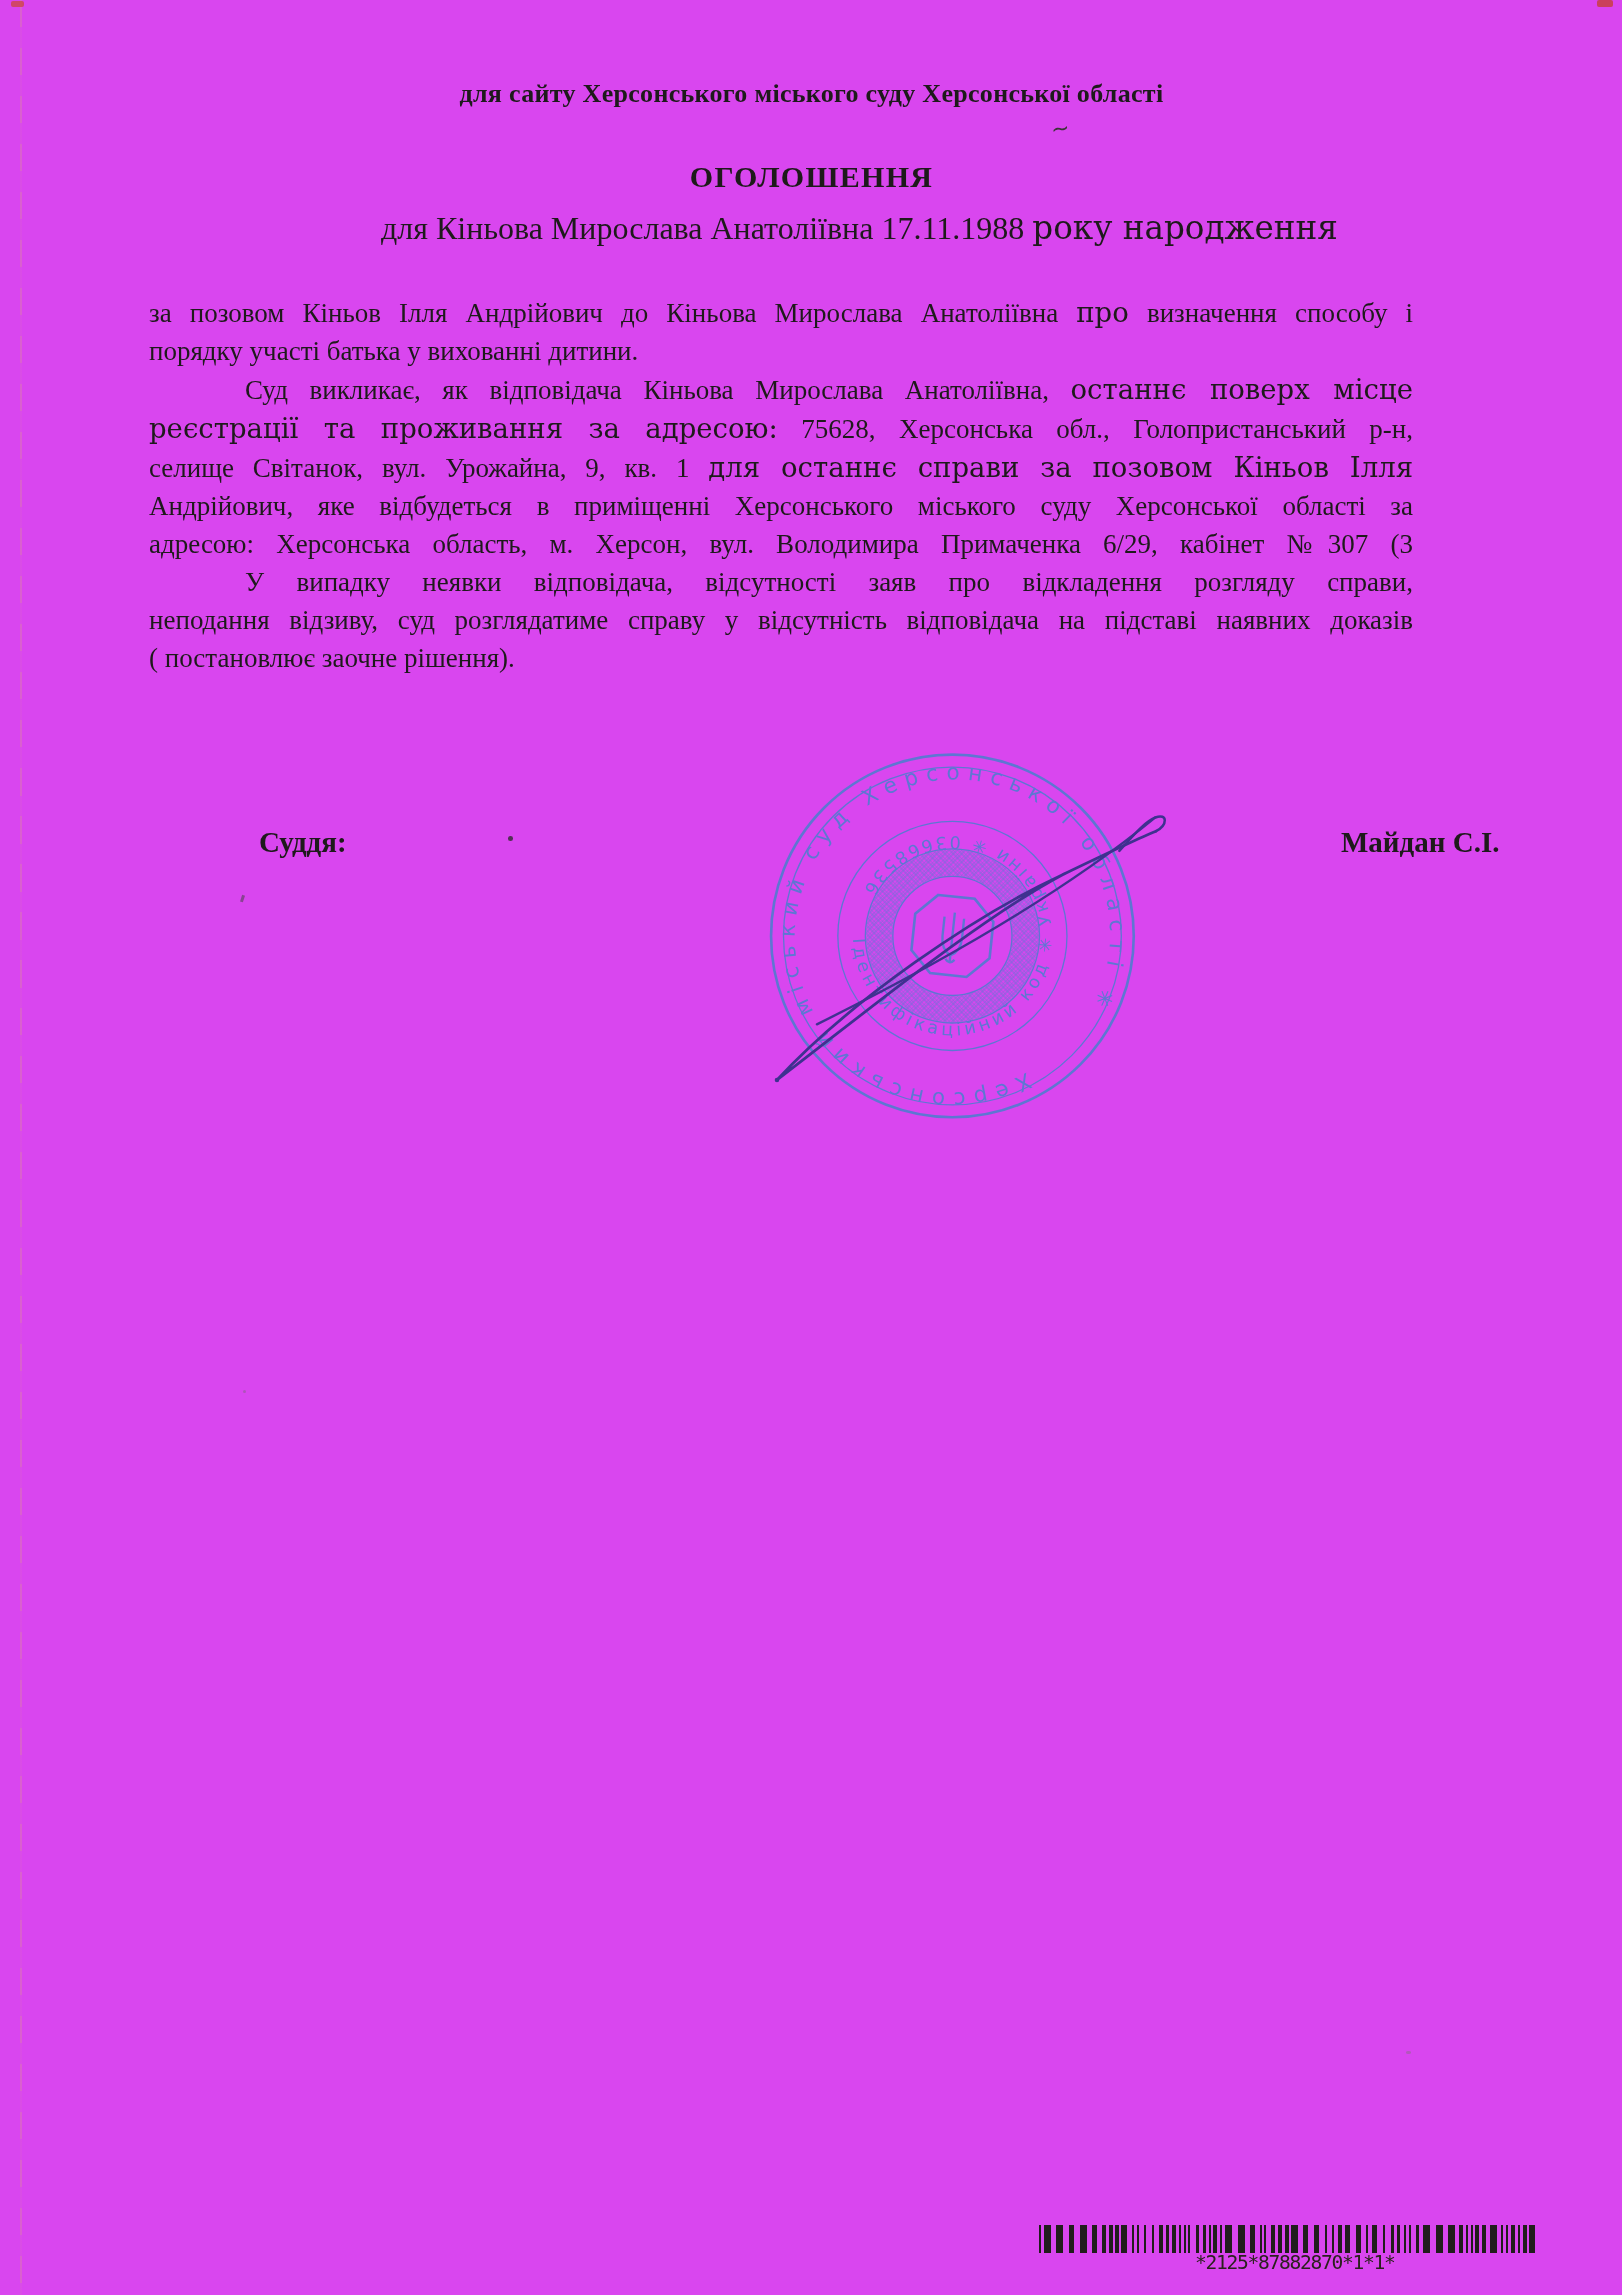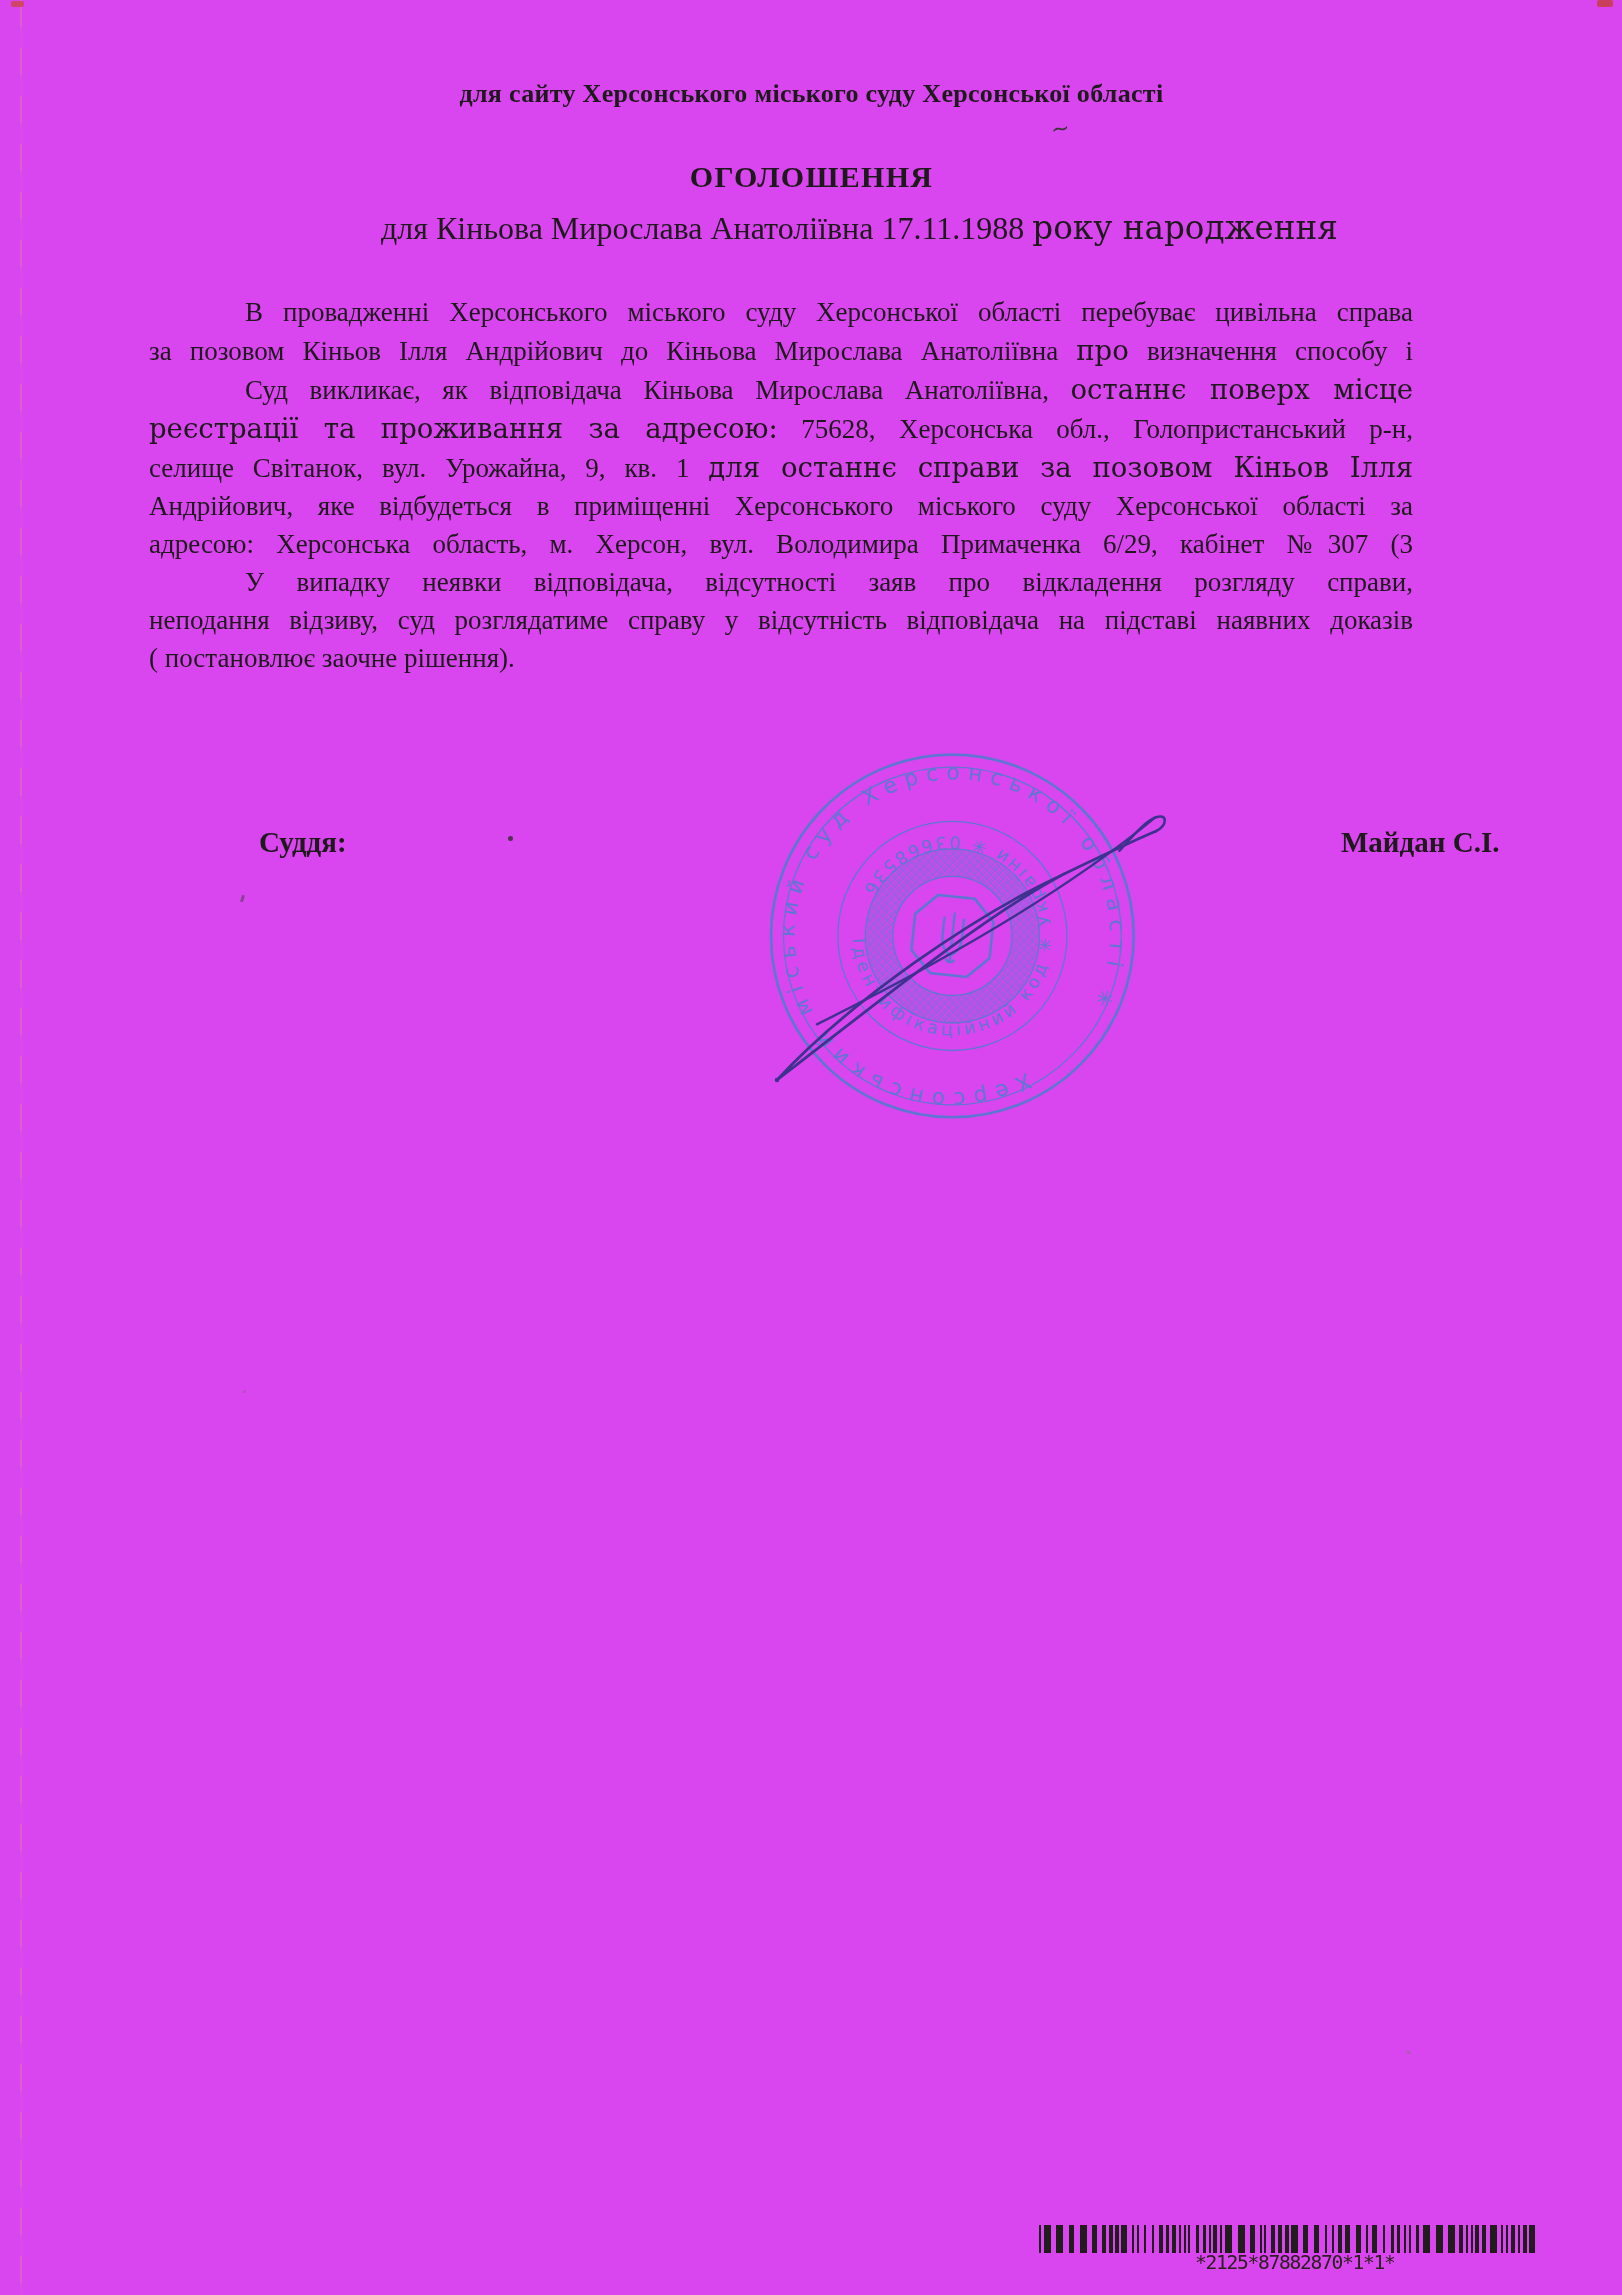--- a/index.html
+++ b/index.html
@@ -49,22 +49,22 @@
 <body>
 
 <div id="page">
 
   <div class="hdr" id="site-header">для сайту Херсонського міського суду Херсонської області</div>
   <div class="hdr" id="doc-title">ОГОЛОШЕННЯ</div>
   <div class="hdr" id="doc-subtitle"><span>для Кіньова Мирослава Анатоліївна 17.11.1988 </span><span class="alt">року народження</span></div>
 
   <div id="paras">
       <div>
-        <div class="jline first"><span>В провадженні Херсонського міського суду Херсонської області перебуває цивільна справа</span></div>
         <div class="jline"><span>за позовом Кіньов Ілля Андрійович до Кіньова Мирослава Анатоліївна </span><span class="alt">про</span><span> визначення способу і</span></div>
+        <div class="jline last"><span>порядку участі батька у вихованні дитини.</span></div>
       </div>
       <div>
         <div class="jline first"><span>Суд викликає, як відповідача Кіньова Мирослава Анатоліївна, </span><span class="alt">останнє поверх місце</span></div>
         <div class="jline"><span class="alt">реєстрації та проживання за адресою:</span><span> 75628, Херсонська обл., Голопристанський р-н,</span></div>
         <div class="jline"><span>селище Світанок, вул. Урожайна, 9, кв. 1 </span><span class="alt">для останнє справи за позовом Кіньов Ілля</span></div>
         <div class="jline"><span>Андрійович, яке відбудеться в приміщенні Херсонського міського суду Херсонської області за</span></div>
         <div class="jline"><span>адресою: Херсонська область, м. Херсон, вул. Володимира Примаченка 6/29, кабінет №307 (3</span></div>
       </div>
       <div>
         <div class="jline first"><span>У випадку неявки відповідача, відсутності заяв про відкладення розгляду справи,</span></div>

